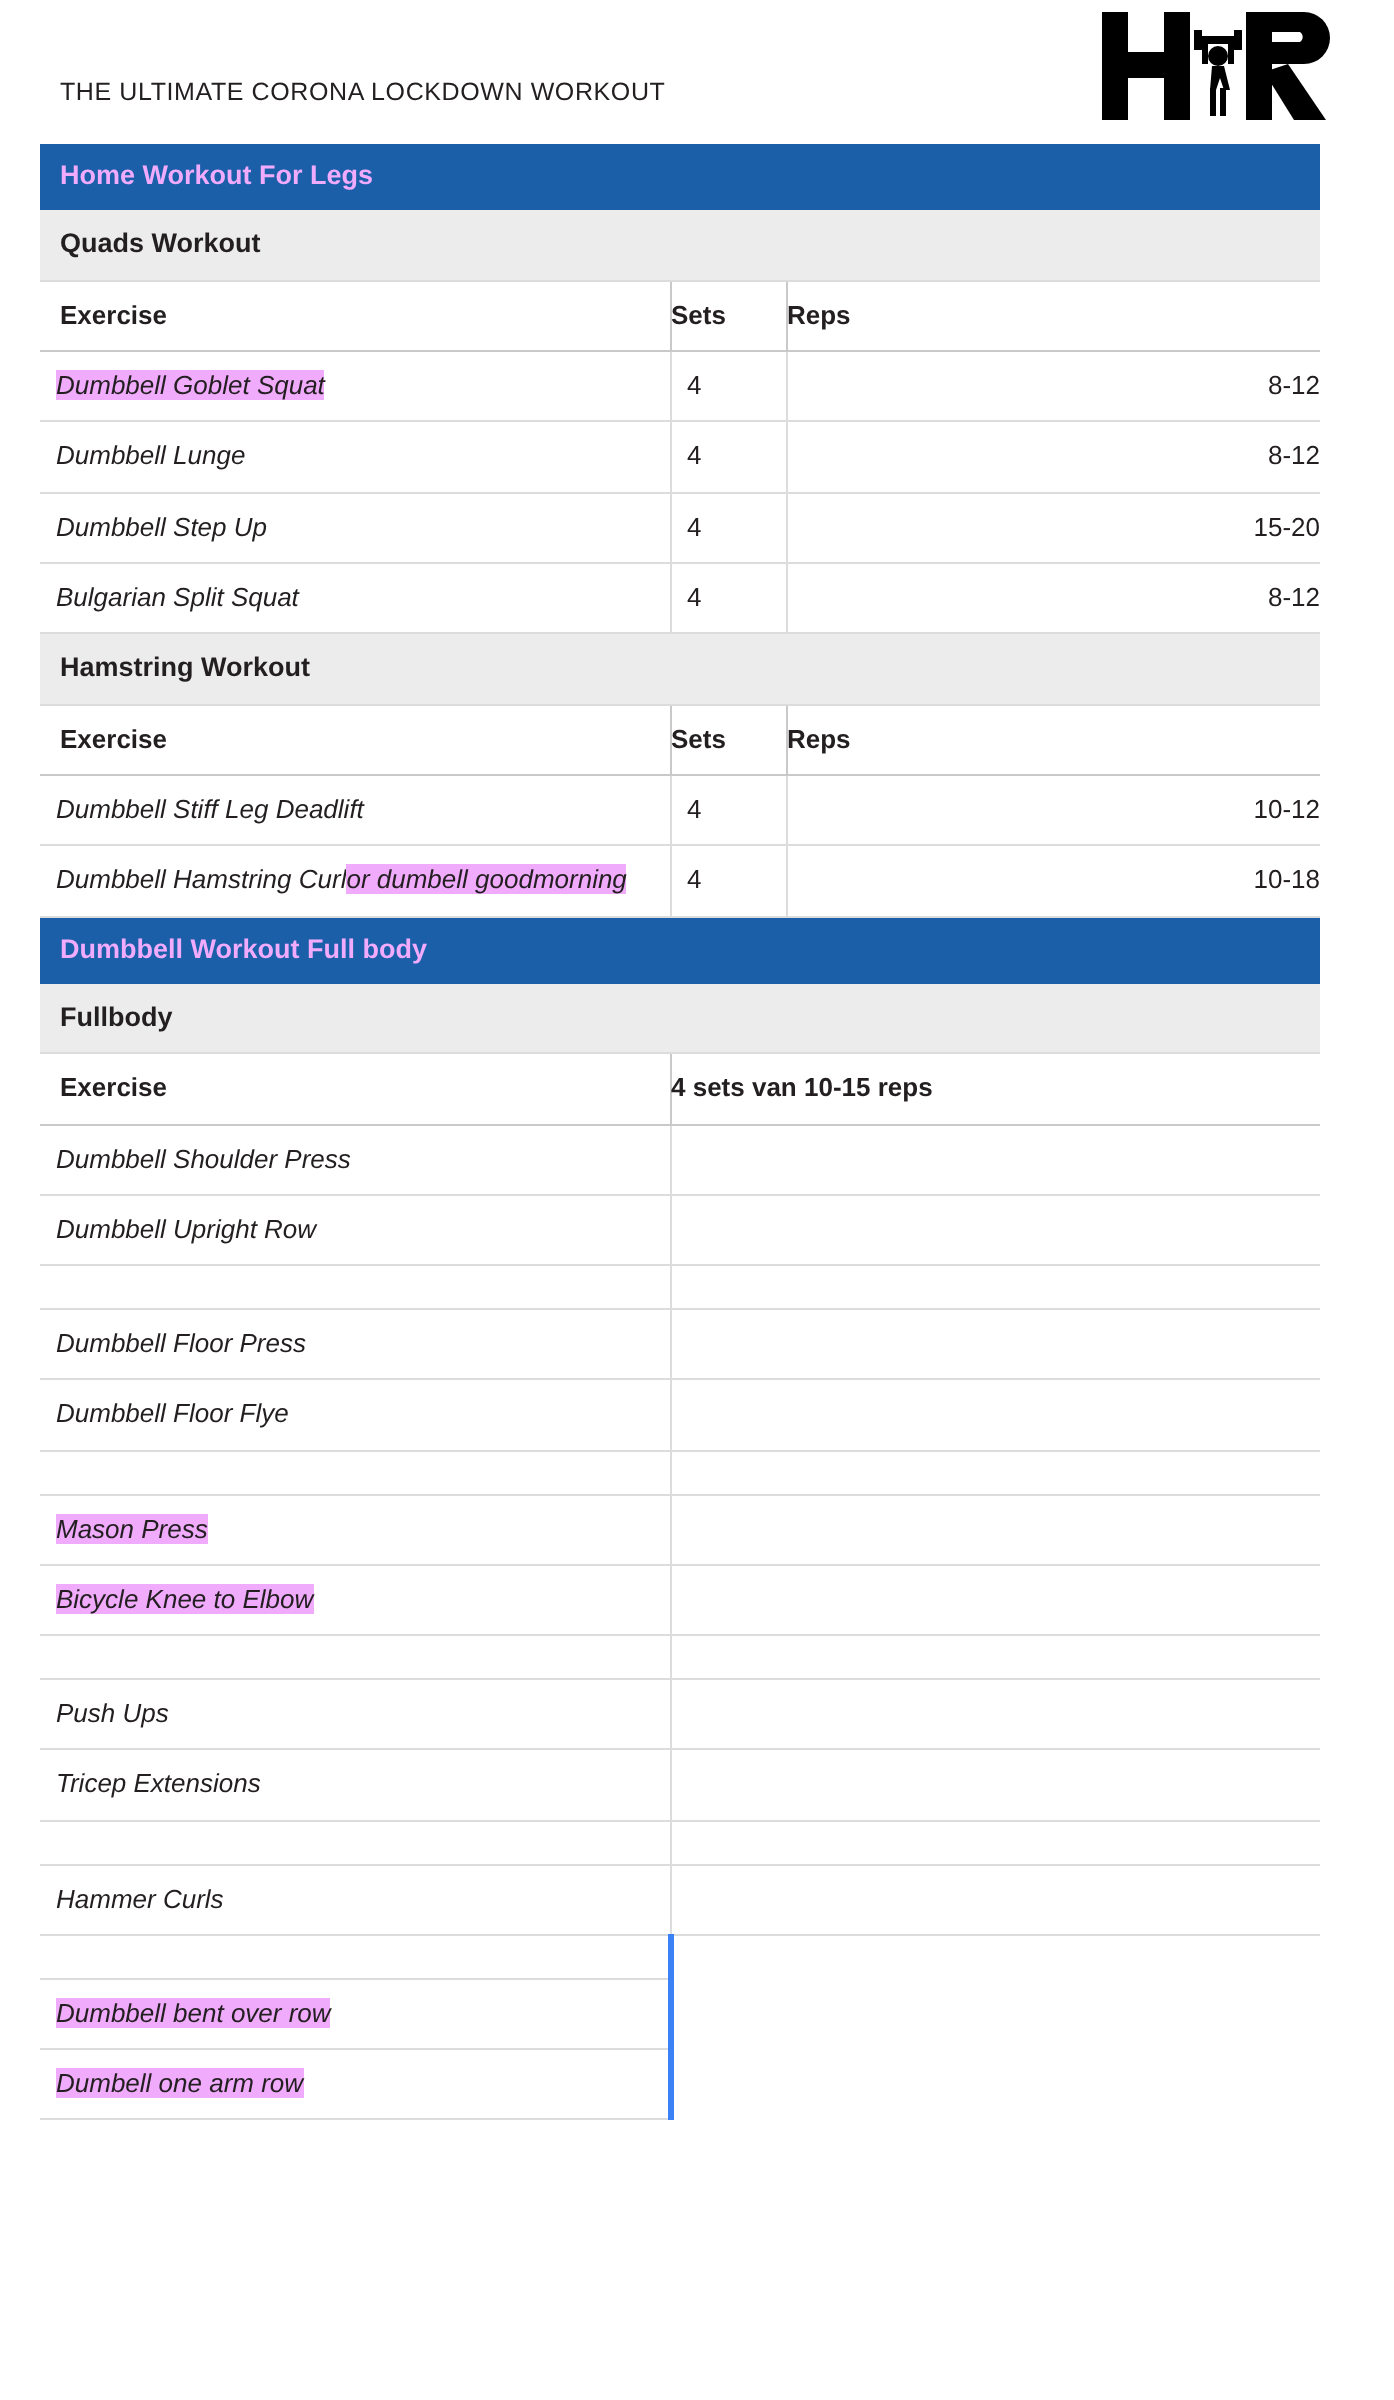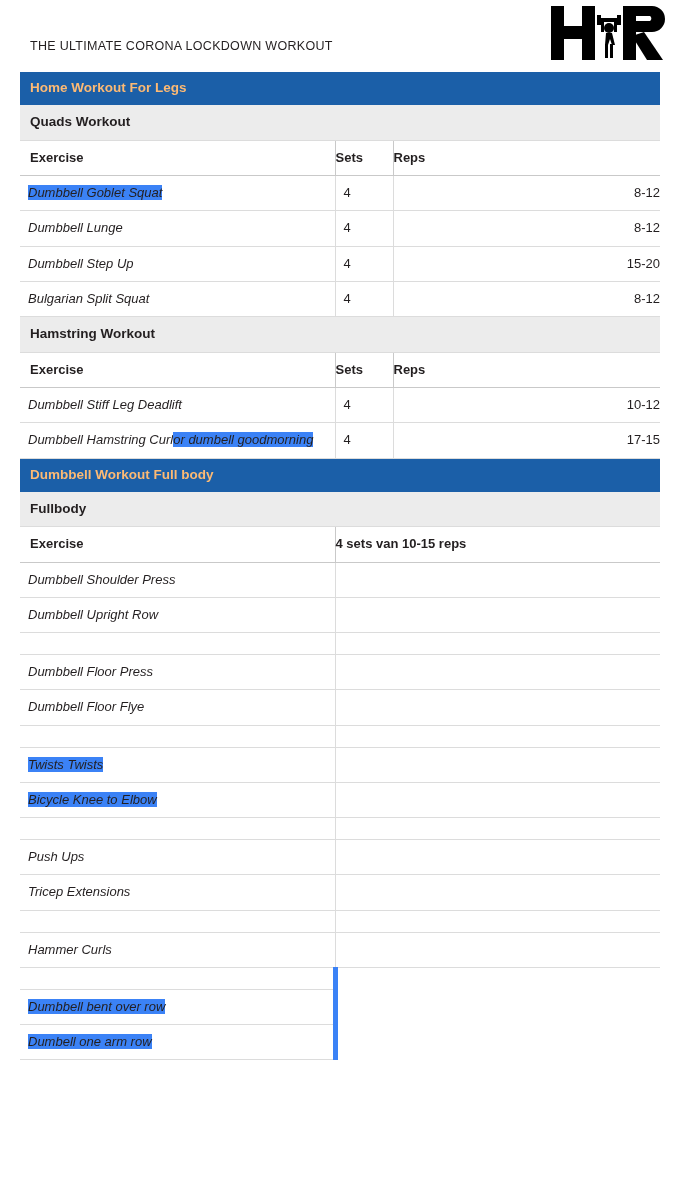--- a/index.html
+++ b/index.html
@@ -60,21 +60,21 @@
     border-bottom: 1px solid #dcdcdc;
     line-height: 1.25;
   }
   col.c-ex { width: 315px; }
   col.c-sets { width: 58px; }
   col.c-reps { width: 267px; }
 
   
   tr.banner td {
     background: #1b5fa8;
-    color: #fdba74;
+    color: #f0abfc;
     font-weight: bold;
     font-size: 13.5px;
     padding: 8px 0 8px 10px;
     border-bottom: none;
   }
   
   tr.section td {
     background: #ececec;
     color: #231f20;
     font-weight: bold;
@@ -101,23 +101,23 @@
   td.sets { padding-left: 8px; }
   td.reps { padding-left: 8px; }
 
   
   td.sets { border-left: 1px solid #dcdcdc; }
   td.reps { border-left: 1px solid #dcdcdc; text-align: right; }
   tr.colhead td.sets-h { border-left: 1px solid #c9c9c9; }
   tr.colhead td.reps-h { border-left: 1px solid #c9c9c9; }
 
   .hl {
-    background: #3b82f6;
-  }
-  .short-cell { border-right: 5px solid #3b82f6; }
+    background: #f0abfc;
+  }
+  .short-cell { border-right: 3px solid #3b82f6; }
 
   tr.spacer td {
     height: 22px;
     padding: 0;
     border-bottom: 1px solid #dcdcdc;
   }
 </style>
 </head>
 <body>
 
@@ -200,21 +200,21 @@
           <td class="reps-h">Reps</td>
         </tr>
         <tr>
           <td class="ex">Dumbbell Stiff Leg Deadlift</td>
           <td class="sets">4</td>
           <td class="reps">10-12</td>
         </tr>
         <tr>
           <td class="ex"><span>Dumbbell Hamstring Curl</span><span class="hl">or dumbell goodmorning</span></td>
           <td class="sets">4</td>
-          <td class="reps">17-15</td>
+          <td class="reps">10-18</td>
         </tr>
 
         <tr class="banner">
           <td colspan="3">Dumbbell Workout Full body</td>
         </tr>
         <tr class="section">
           <td colspan="3">Fullbody</td>
         </tr>
         <tr class="colhead">
           <td>Exercise</td>
@@ -239,21 +239,21 @@
         </tr>
         <tr>
           <td class="ex">Dumbbell Floor Flye</td>
           <td class="reps" colspan="2"></td>
         </tr>
         <tr class="spacer">
           <td></td>
           <td class="reps" colspan="2"></td>
         </tr>
         <tr>
-          <td class="ex"><span class="hl">Twists Twists</span></td>
+          <td class="ex"><span class="hl">Mason Press</span></td>
           <td class="reps" colspan="2"></td>
         </tr>
         <tr>
           <td class="ex"><span class="hl">Bicycle Knee to Elbow</span></td>
           <td class="reps" colspan="2"></td>
         </tr>
         <tr class="spacer">
           <td></td>
           <td class="reps" colspan="2"></td>
         </tr>

